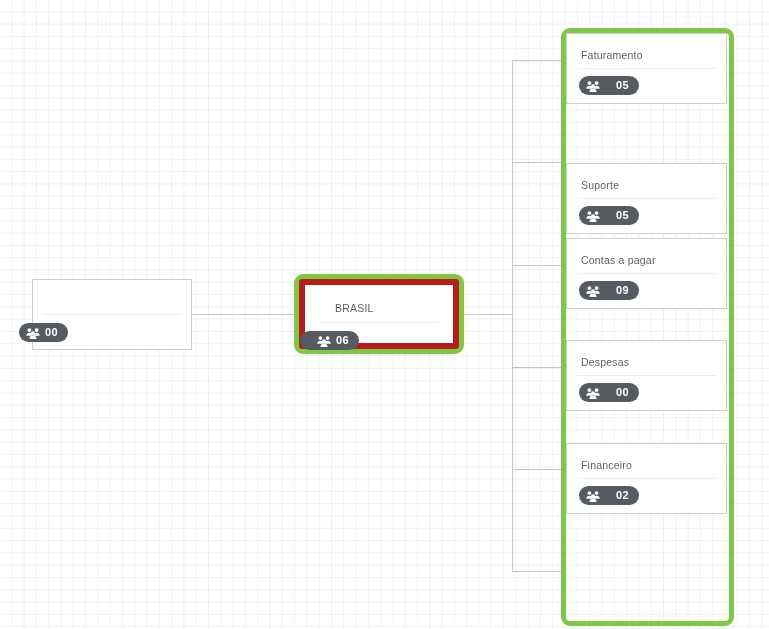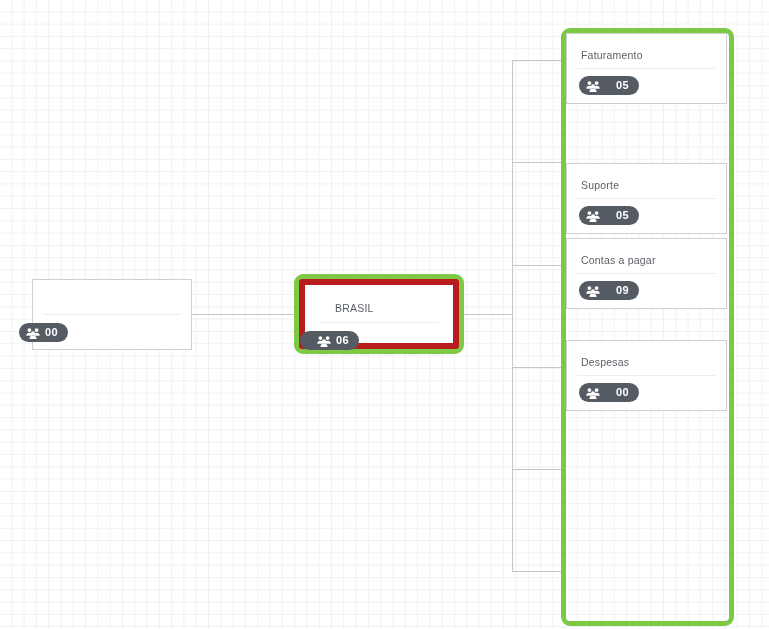--- a/index.html
+++ b/index.html
@@ -265,18 +265,35 @@
               <circle cx="10.6" cy="3.1" r="1.9" fill="#ffffff"></circle>
               <path d="M7.5 8.3c0-1.6 1.4-2.6 3.1-2.6s3.1 1 3.1 2.6v0.5H7.5z" fill="#ffffff"></path>
               <circle cx="7" cy="6.3" r="2" fill="#ffffff"></circle>
               <path d="M3.5 11.6c0-1.8 1.6-3 3.5-3s3.5 1.2 3.5 3v0.4h-7z" fill="#ffffff"></path>
             </svg>
           </span>
           <span class="badge-count">00</span>
         </div>
       </div>
 
+      <div class="child-node" style="top:410px;">
+        <div class="node-title">Financeiro</div>
+        <div class="node-sep"></div>
+        <div class="badge">
+          <span>
+            <svg width="14" height="12" viewBox="0 0 14 12" aria-hidden="true">
+              <circle cx="3.4" cy="3.1" r="1.9" fill="#ffffff"></circle>
+              <path d="M0.3 8.3c0-1.6 1.4-2.6 3.1-2.6s3.1 1 3.1 2.6v0.5H0.3z" fill="#ffffff"></path>
+              <circle cx="10.6" cy="3.1" r="1.9" fill="#ffffff"></circle>
+              <path d="M7.5 8.3c0-1.6 1.4-2.6 3.1-2.6s3.1 1 3.1 2.6v0.5H7.5z" fill="#ffffff"></path>
+              <circle cx="7" cy="6.3" r="2" fill="#ffffff"></circle>
+              <path d="M3.5 11.6c0-1.8 1.6-3 3.5-3s3.5 1.2 3.5 3v0.4h-7z" fill="#ffffff"></path>
+            </svg>
+          </span>
+          <span class="badge-count">02</span>
+        </div>
+      </div>
 
 
     </div>
   </div>
 
 </div>
 
 </body></html>

